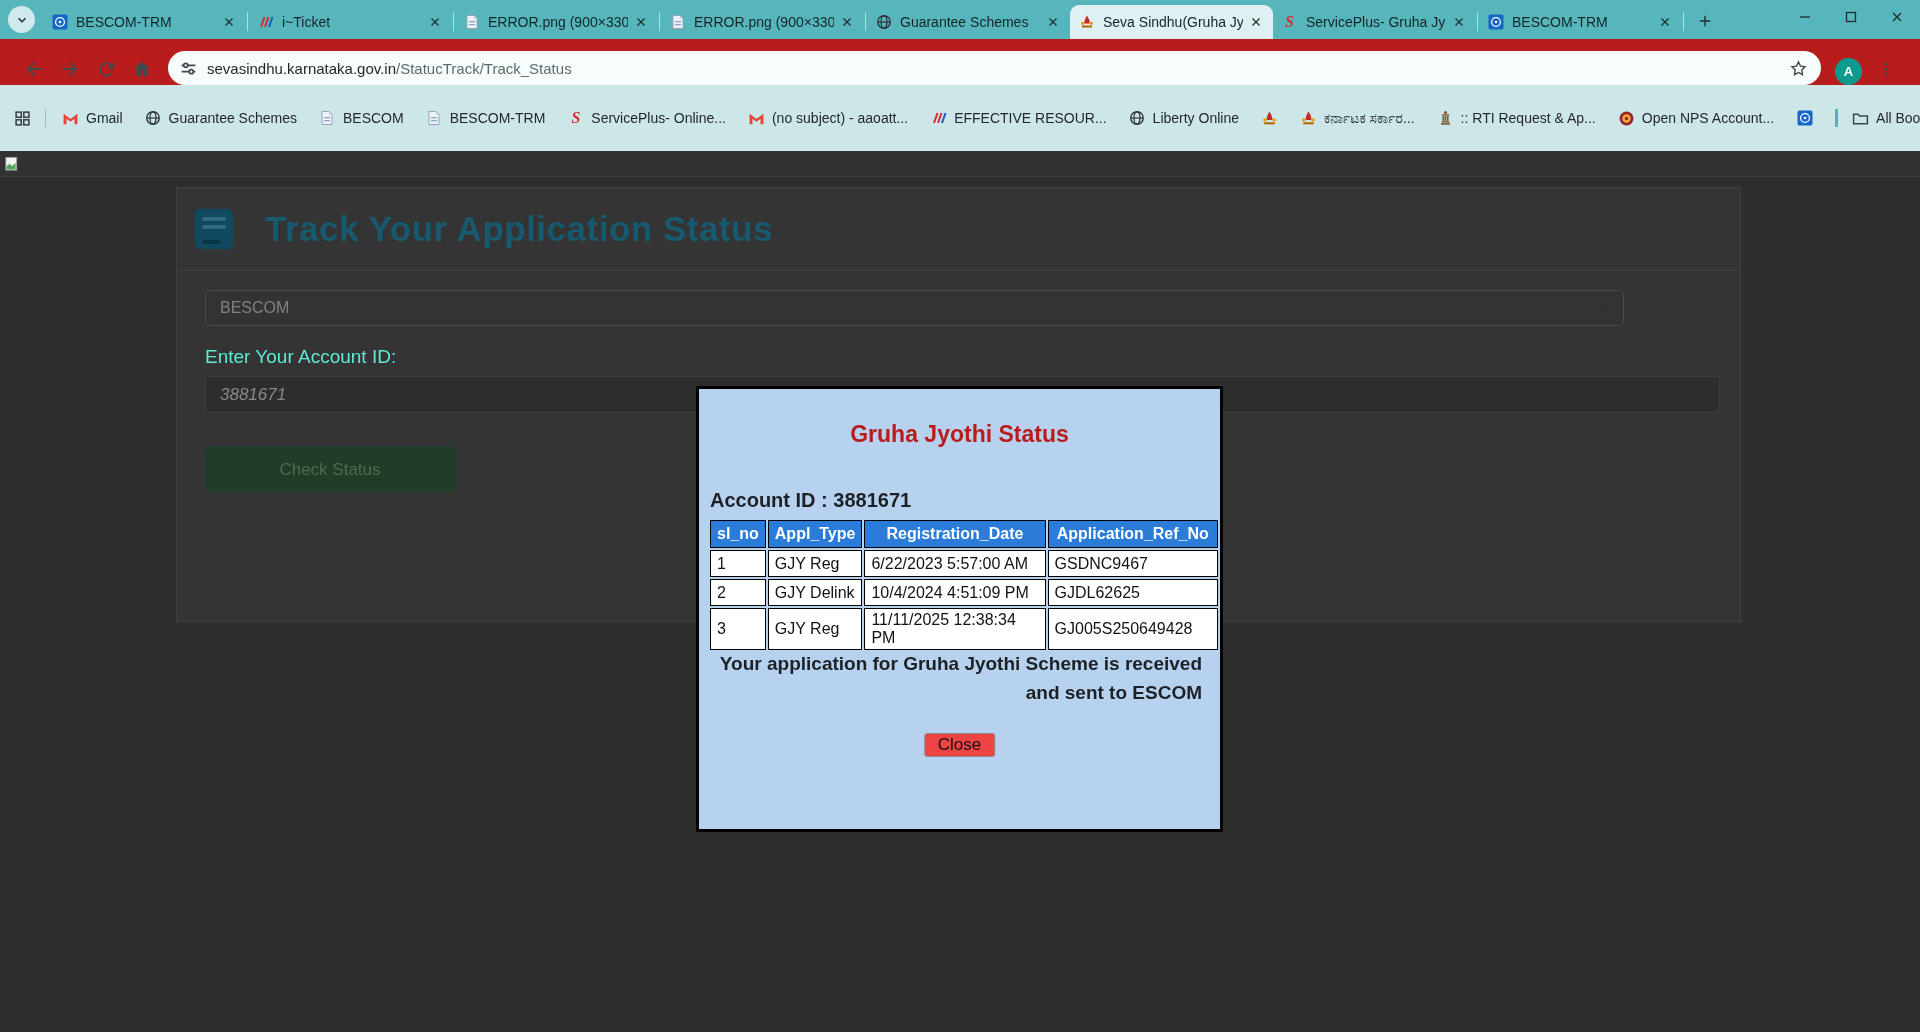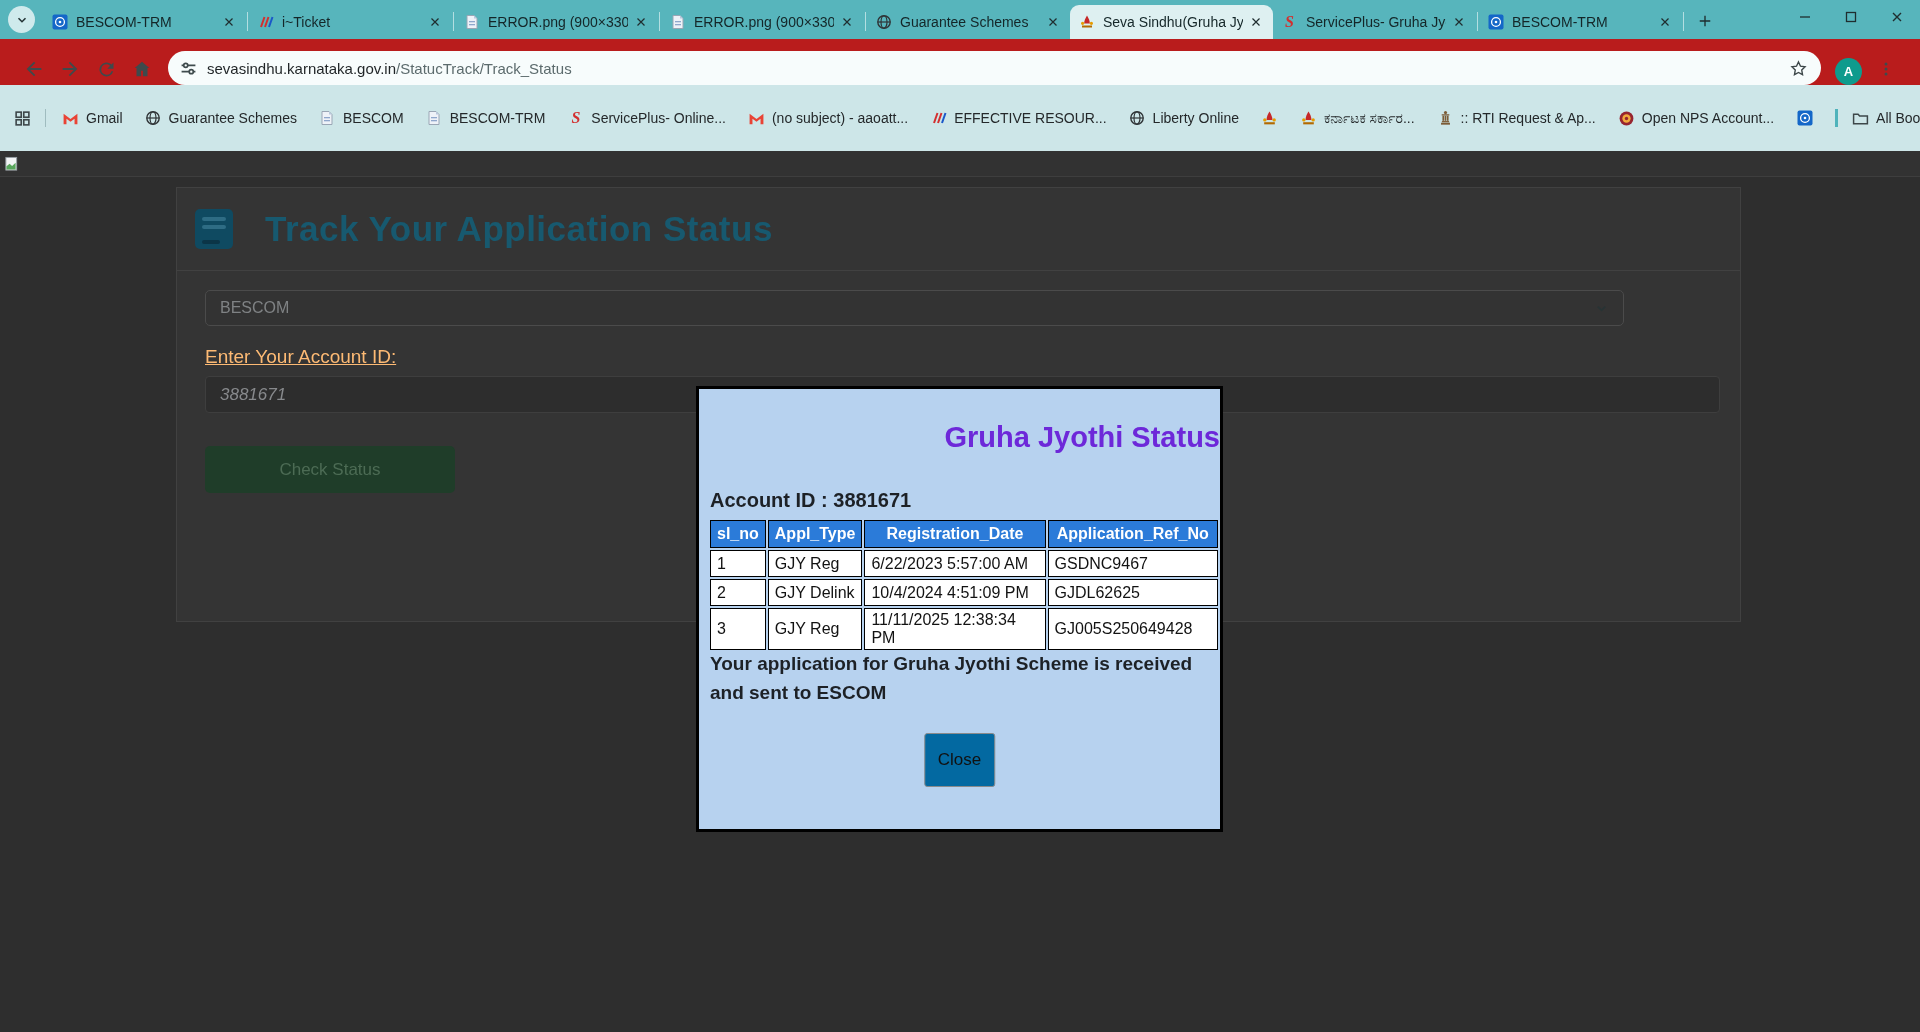--- a/index.html
+++ b/index.html
@@ -46,37 +46,37 @@
   .card{position:absolute;left:176px;top:36px;width:1565px;height:435px;background:#343434;border:1px solid #414141;box-sizing:border-box;}
   .card-head{height:82px;border-bottom:1px solid #414141;display:flex;align-items:center;padding-left:18px;}
   .bookicon{width:38px;height:40px;background:#0f4a61;border-radius:5px;position:relative;flex:none;}
   .bookicon i{position:absolute;left:7px;height:4px;width:24px;background:#2e6c84;border-radius:2px;}
   .bookicon i.l1{top:8px;} .bookicon i.l2{top:16px;}
   .bookicon i.l3{top:31px;width:18px;background:#0b3547;}
   .page-title{margin-left:32px;font-size:35px;font-weight:bold;color:#17596f;letter-spacing:.5px;}
   .sel{position:absolute;left:28px;top:102px;width:1419px;height:36px;border:1px solid #4b4b4b;border-radius:5px;
        background:#333333;display:flex;align-items:center;padding:0 14px;box-sizing:border-box;color:#7f8284;font-size:16px;}
   .sel .grow{flex:1;}
-  .flabel{position:absolute;left:28px;top:158px;font-size:19px;color:#fdba74;text-decoration:underline;}
+  .flabel{position:absolute;left:28px;top:158px;font-size:19px;color:#5eead4;}
   .finput{position:absolute;left:28px;top:188px;width:1515px;height:37px;background:#2d2d2d;border:1px solid #3e3e3e;
           border-radius:4px;box-sizing:border-box;color:#87898c;font-size:17px;padding:0 14px;font-family:"Liberation Sans",sans-serif;font-style:italic;}
   .checkbtn{position:absolute;left:28px;top:258px;width:250px;height:47px;background:#1f3d29;border:none;border-radius:5px;
             color:#4c6b54;font-size:17px;font-family:"Liberation Sans",sans-serif;}
 
   
   .modal{position:absolute;left:696px;top:235px;width:527px;height:446px;background:#b7d2ef;border:3px solid #000;box-sizing:border-box;}
-  .m-title{position:absolute;left:0;right:0;top:32px;text-align:right;font-size:29px;font-weight:bold;color:#6d28d9;}
+  .m-title{position:absolute;left:0;right:0;top:32px;text-align:center;font-size:23px;font-weight:bold;color:#b91c1c;}
   .m-account{position:absolute;left:11px;top:100px;font-size:20px;font-weight:bold;color:#1d2126;}
   .m-table{position:absolute;left:9px;top:129px;border-collapse:separate;border-spacing:2px;}
   .m-table th{background:#2b7bd9;color:#fff;font-size:16px;font-weight:bold;border:1px solid #000;padding:3px 6px;height:20px;}
   .m-table td{background:#fff;color:#121212;font-size:16px;border:1px solid #000;padding:2px 6px;height:21px;text-align:left;}
   .m-table th.al{text-align:left;}
-  .m-msg{position:absolute;left:11px;top:260px;width:492px;font-size:19px;font-weight:bold;color:#1d2126;line-height:29px;}
-  .m-close{position:absolute;left:50%;top:344px;transform:translateX(-50%);background:#0369a1;border:1px solid #8a8a8a;
-           border-radius:3px;font-size:17px;color:#111;padding:16px 13px;font-family:"Liberation Sans",sans-serif;}
+  .m-msg{position:absolute;left:11px;top:260px;width:492px;font-size:19px;font-weight:bold;color:#1d2126;line-height:29px;text-align:right;}
+  .m-close{position:absolute;left:50%;top:344px;transform:translateX(-50%);background:#ef4444;border:1px solid #8a8a8a;
+           border-radius:3px;font-size:17px;color:#111;padding:1px 13px;font-family:"Liberation Sans",sans-serif;}
   svg{display:block;}
 </style>
 </head>
 <body>
 
 <svg width="0" height="0" style="position:absolute">
   <defs>
     <symbol id="i-globe" viewBox="0 0 16 16">
       <circle cx="8" cy="8" r="6.2" fill="none" stroke="currentColor" stroke-width="1.4"></circle>
       <line x1="1.8" y1="8" x2="14.2" y2="8" stroke="currentColor" stroke-width="1.2"></line>

